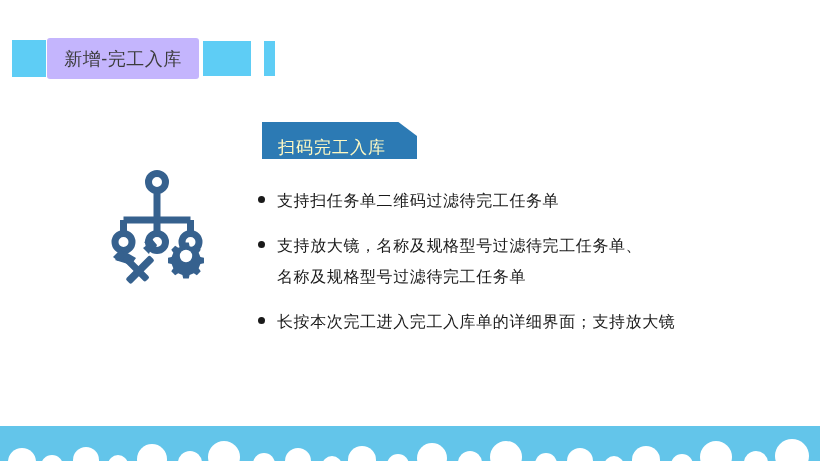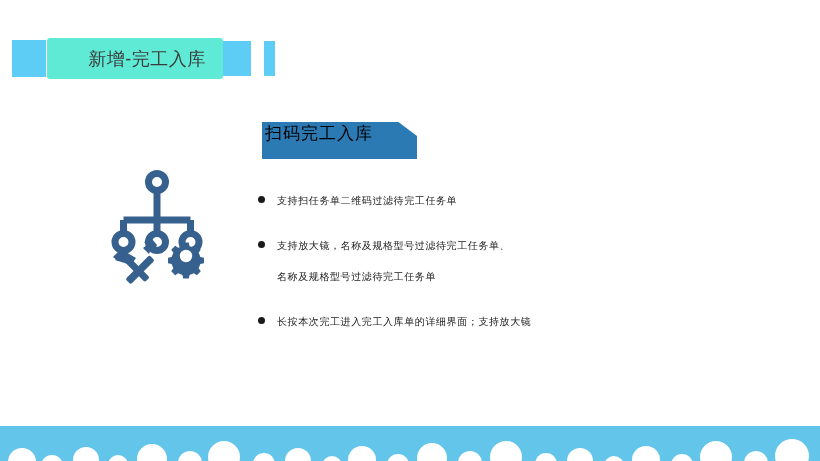--- a/index.html
+++ b/index.html
@@ -47,47 +47,46 @@
     top: 41px;
     width: 11px;
     height: 35px;
   }
   #title-panel {
     position: absolute;
     left: 47px;
     top: 38px;
     width: 152px;
     height: 41px;
-    background: #5eead4;
+    background: #c4b5fd;
     border-radius: 3px;
     display: flex;
     align-items: center;
     justify-content: center;
-    padding-left: 24px;
   }
   #title-text {
     font-size: 18px;
     color: #3b3b3b;
     letter-spacing: 0.5px;
     white-space: nowrap;
   }
 
   
   #section-badge {
     position: absolute;
     left: 262px;
     top: 122px;
     width: 155px;
     height: 37px;
     background: #2c7ab4;
-    color: #000000;
+    color: #fef9c3;
     font-size: 17px;
     display: flex;
-    align-items: flex-start;
-    padding-left: 3px;
+    align-items: flex-end;
+    padding-left: 16px;
     box-sizing: border-box;
     -webkit-clip-path: polygon(0 0, 88% 0, 100% 38%, 100% 100%, 0 100%);
     clip-path: polygon(0 0, 88% 0, 100% 38%, 100% 100%, 0 100%);
     letter-spacing: 1px;
   }
 
   
   #feature-icon {
     position: absolute;
     left: 98px;
@@ -114,21 +113,21 @@
     border-radius: 50%;
     background: #1a1a1a;
     margin-top: 11px;
     margin-right: 12px;
     flex: 0 0 auto;
   }
   .bullet-lines {
     flex: 1 1 auto;
   }
   .bullet-line {
-    font-size: 10px;
+    font-size: 16px;
     color: #1a1a1a;
     line-height: 31px;
     letter-spacing: 0.6px;
     white-space: nowrap;
   }
 
   
   #cloud-band {
     position: absolute;
     left: 0;

